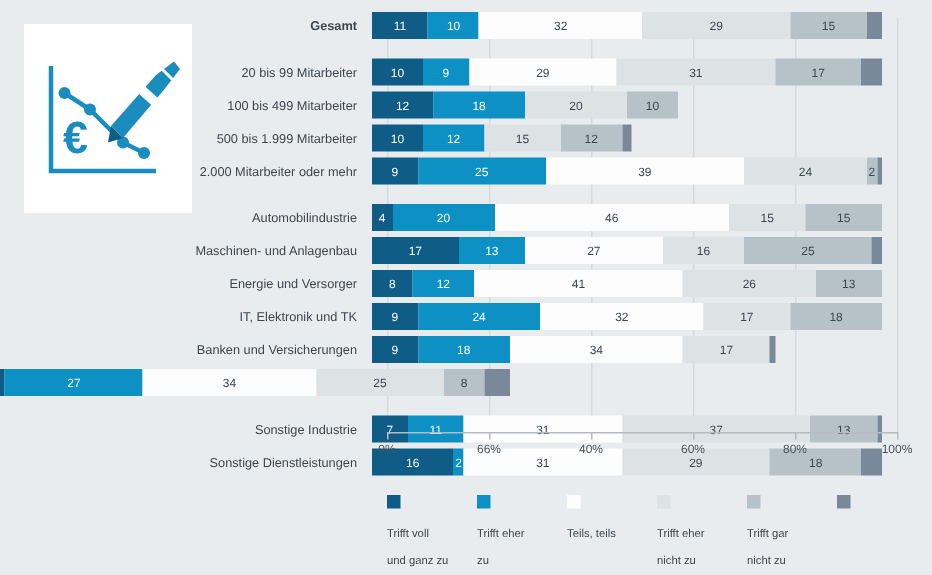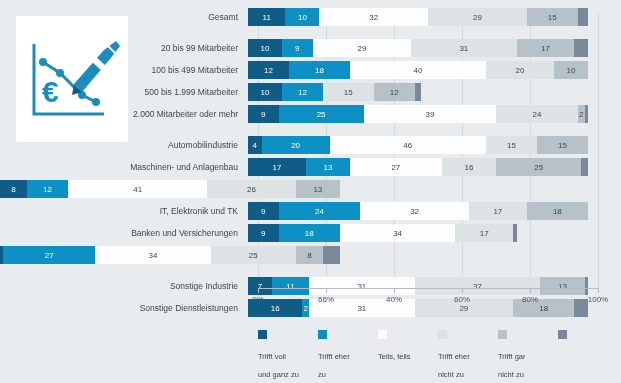--- a/index.html
+++ b/index.html
@@ -23,21 +23,21 @@
   }
   .row{
     display:flex;align-items:center;height:18px;margin-bottom:4px;
   }
   .row.gap{margin-bottom:13px;}
   .row-label{
     width:248px;text-align:right;padding-right:10px;
     font-size:8.5px;line-height:10px;white-space:nowrap;
     color:#3c464f;box-sizing:border-box;
   }
-  .row-label.bold{font-weight:normal;}
+  .row-label.bold{font-weight:bold;}
   .bar{
     height:18px;width:340px;display:flex;position:relative;
   }
   .seg{
     height:18px;display:flex;align-items:center;justify-content:center;
     font-size:8px;overflow:hidden;box-sizing:border-box;
   }
   
   #axis{
     position:absolute;left:258px;top:288px;width:340px;height:22px;
@@ -117,21 +117,20 @@
         <div class="seg" style="width: 105.4px; background: rgb(221, 226, 229); color: rgb(60, 70, 79);">31</div>
         <div class="seg" style="width: 57.8px; background: rgb(183, 193, 200); color: rgb(60, 70, 79);">17</div>
         <div class="seg" style="width: 13.6px; background: rgb(121, 137, 154); color: rgb(255, 255, 255);"></div>
       </div>
     </div>
     <div class="row">
       <div class="row-label">100 bis 499 Mitarbeiter</div>
       <div class="bar">
         <div class="seg" style="width: 40.8px; background: rgb(15, 92, 135); color: rgb(255, 255, 255);">12</div>
         <div class="seg" style="width: 61.2px; background: rgb(13, 144, 196); color: rgb(255, 255, 255);">18</div>
-        <div class="seg" style="width: 136px; background: rgb(253, 253, 253); color: rgb(60, 70, 79);">40</div>
         <div class="seg" style="width: 68px; background: rgb(221, 226, 229); color: rgb(60, 70, 79);">20</div>
         <div class="seg" style="width: 34px; background: rgb(183, 193, 200); color: rgb(60, 70, 79);">10</div>
       </div>
     </div>
     <div class="row">
       <div class="row-label">500 bis 1.999 Mitarbeiter</div>
       <div class="bar">
         <div class="seg" style="width: 34px; background: rgb(15, 92, 135); color: rgb(255, 255, 255);">10</div>
         <div class="seg" style="width: 40.8px; background: rgb(13, 144, 196); color: rgb(255, 255, 255);">12</div>
         <div class="seg" style="width: 51px; background: rgb(221, 226, 229); color: rgb(60, 70, 79);">15</div>
@@ -165,20 +164,21 @@
       <div class="bar">
         <div class="seg" style="width: 57.8px; background: rgb(15, 92, 135); color: rgb(255, 255, 255);">17</div>
         <div class="seg" style="width: 44.2px; background: rgb(13, 144, 196); color: rgb(255, 255, 255);">13</div>
         <div class="seg" style="width: 91.8px; background: rgb(253, 253, 253); color: rgb(60, 70, 79);">27</div>
         <div class="seg" style="width: 54.4px; background: rgb(221, 226, 229); color: rgb(60, 70, 79);">16</div>
         <div class="seg" style="width: 85px; background: rgb(183, 193, 200); color: rgb(60, 70, 79);">25</div>
         <div class="seg" style="width: 6.8px; background: rgb(121, 137, 154); color: rgb(255, 255, 255);"></div>
       </div>
     </div>
     <div class="row">
+      <div class="row-label">Energie und Versorger</div>
       <div class="bar">
         <div class="seg" style="width: 27.2px; background: rgb(15, 92, 135); color: rgb(255, 255, 255);">8</div>
         <div class="seg" style="width: 40.8px; background: rgb(13, 144, 196); color: rgb(255, 255, 255);">12</div>
         <div class="seg" style="width: 139.4px; background: rgb(253, 253, 253); color: rgb(60, 70, 79);">41</div>
         <div class="seg" style="width: 88.4px; background: rgb(221, 226, 229); color: rgb(60, 70, 79);">26</div>
         <div class="seg" style="width: 44.2px; background: rgb(183, 193, 200); color: rgb(60, 70, 79);">13</div>
       </div>
     </div>
     <div class="row">
       <div class="row-label">IT, Elektronik und TK</div>

